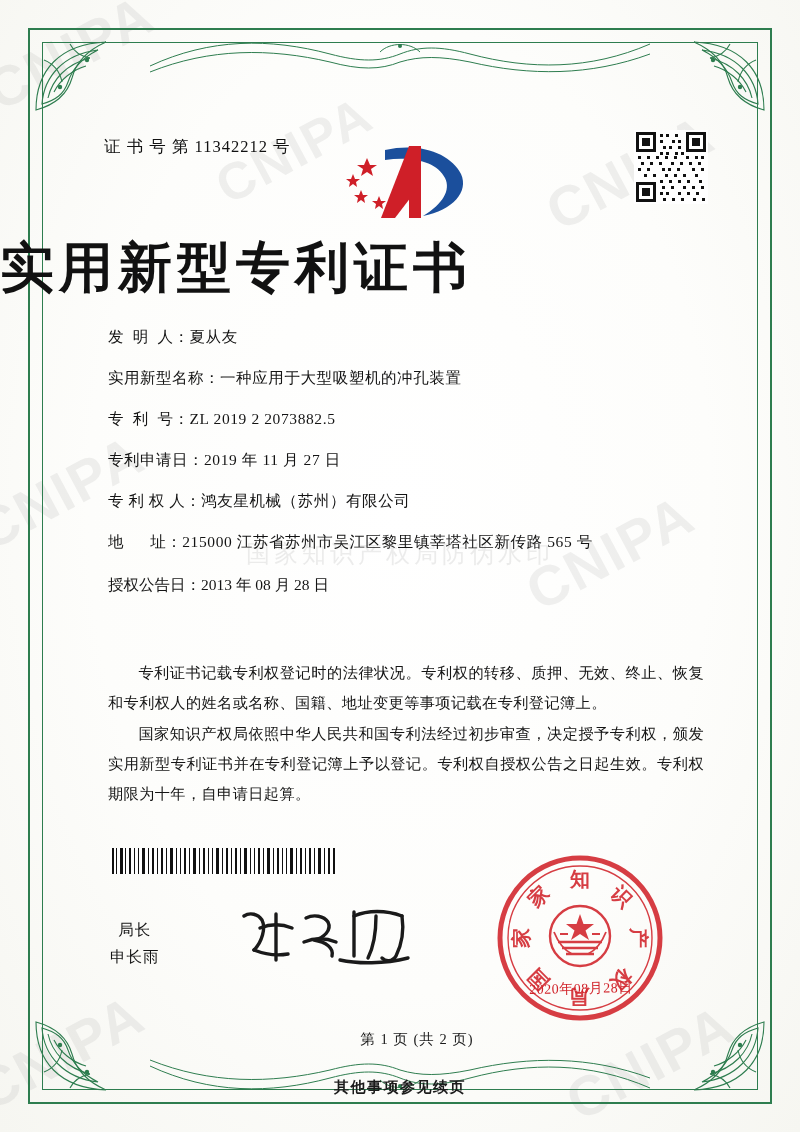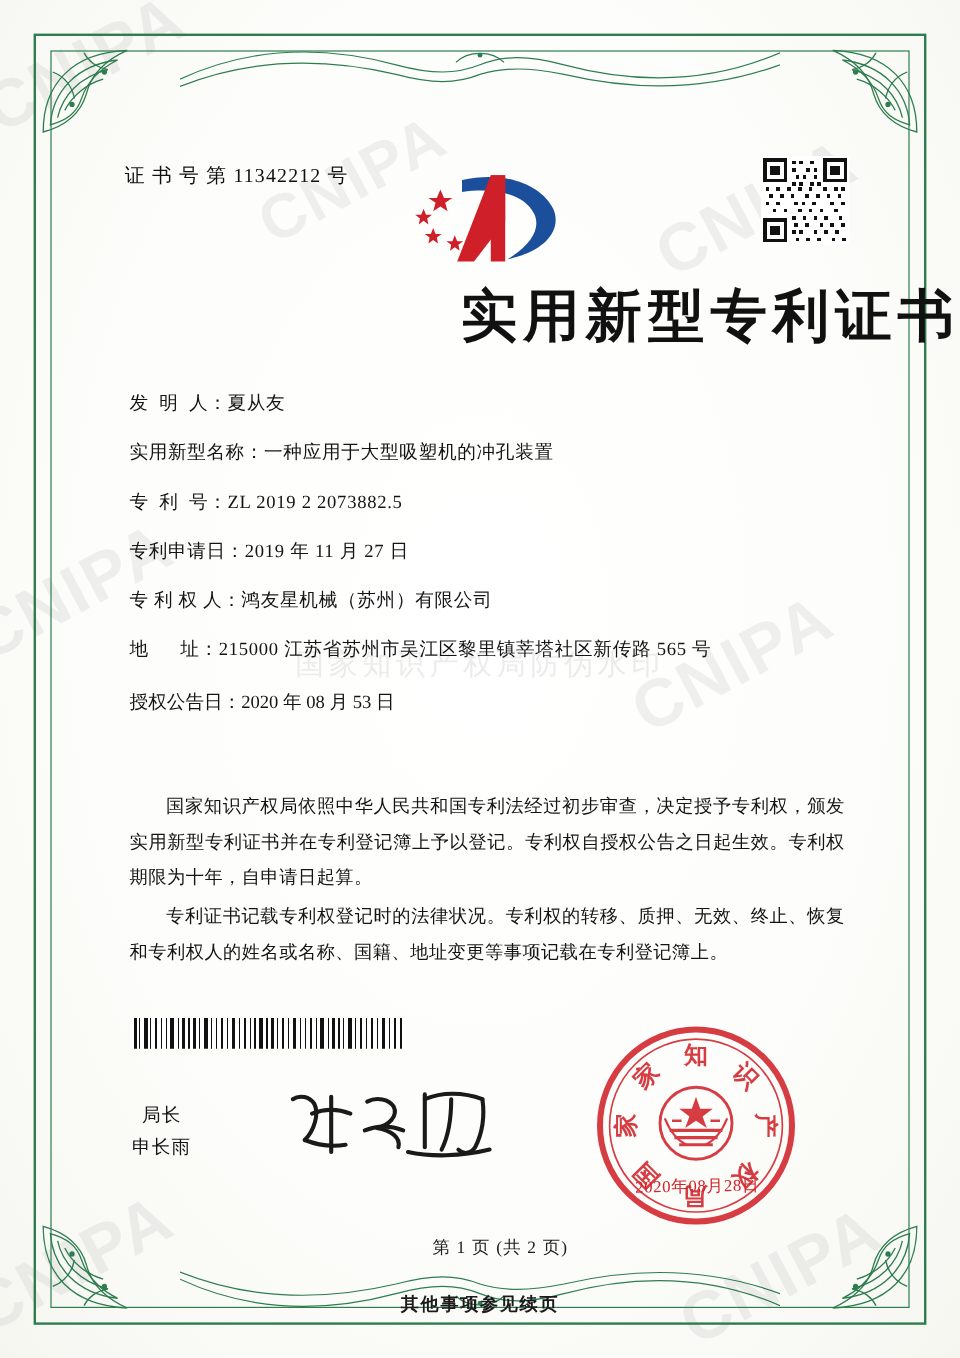--- a/index.html
+++ b/index.html
@@ -119,23 +119,23 @@
     top: 134px;
     transform: translateX(-50%);
     width: 150px;
     height: 92px;
   }
 
   .title {
     position: absolute;
     left: 0; right: 0;
     top: 232px;
-    text-align: right;
+    text-align: left;
     font-family: "DejaVu Serif", "Liberation Serif", serif;
-    font-size: 47px;
+    font-size: 54px;
     font-weight: 700;
     letter-spacing: 5px;
     color: #111;
   }
 
   .fields {
     position: absolute;
     left: 108px;
     right: 96px;
     top: 328px;
@@ -474,28 +474,28 @@
         <span class="lbl">专 利 权 人：</span>
         <span class="val">鸿友星机械（苏州）有限公司</span>
       </div>
       <div class="field">
         <span class="lbl">地      址：</span>
         <span class="val">215000 江苏省苏州市吴江区黎里镇莘塔社区新传路 565 号</span>
       </div>
       <div class="field-row2">
         <span class="seg1">
           <span class="lbl">授权公告日：</span>
-          <span class="val">2020 年 08 月 53 日</span>
+          <span class="val">2013 年 08 月 28 日</span>
         </span>
       </div>
     </div>
 
     <div class="paragraphs">
+      <p>专利证书记载专利权登记时的法律状况。专利权的转移、质押、无效、终止、恢复和专利权人的姓名或名称、国籍、地址变更等事项记载在专利登记簿上。</p>
       <p>国家知识产权局依照中华人民共和国专利法经过初步审查，决定授予专利权，颁发实用新型专利证书并在专利登记簿上予以登记。专利权自授权公告之日起生效。专利权期限为十年，自申请日起算。</p>
-      <p>专利证书记载专利权登记时的法律状况。专利权的转移、质押、无效、终止、恢复和专利权人的姓名或名称、国籍、地址变更等事项记载在专利登记簿上。</p>
     </div>
 
     <div class="barcode">
       <svg width="228" height="26" viewBox="0 0 228 26" shape-rendering="crispEdges">
         <rect width="228" height="26" fill="#ffffff"></rect>
         <g fill="#111">
           <rect x="2" y="0" width="2" height="26"></rect>
             <rect x="6" y="0" width="1" height="26"></rect>
           <rect x="10" y="0" width="3" height="26"></rect>
             <rect x="15" y="0" width="1" height="26"></rect>

